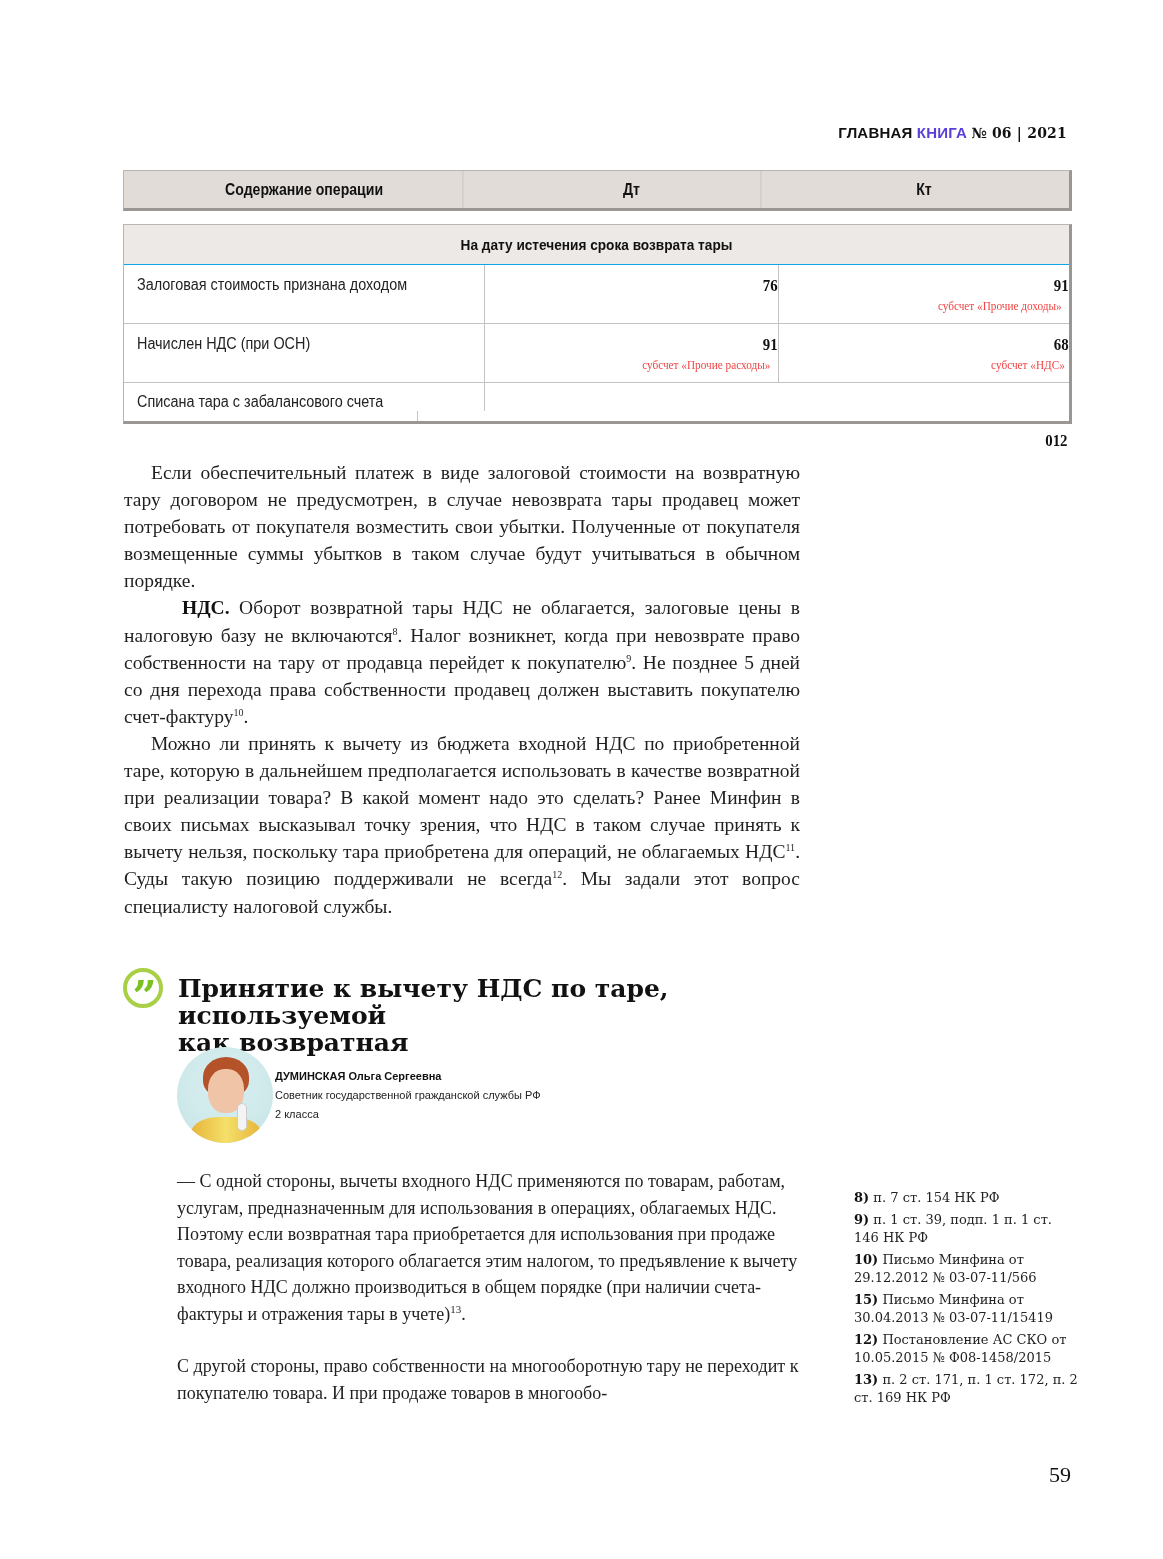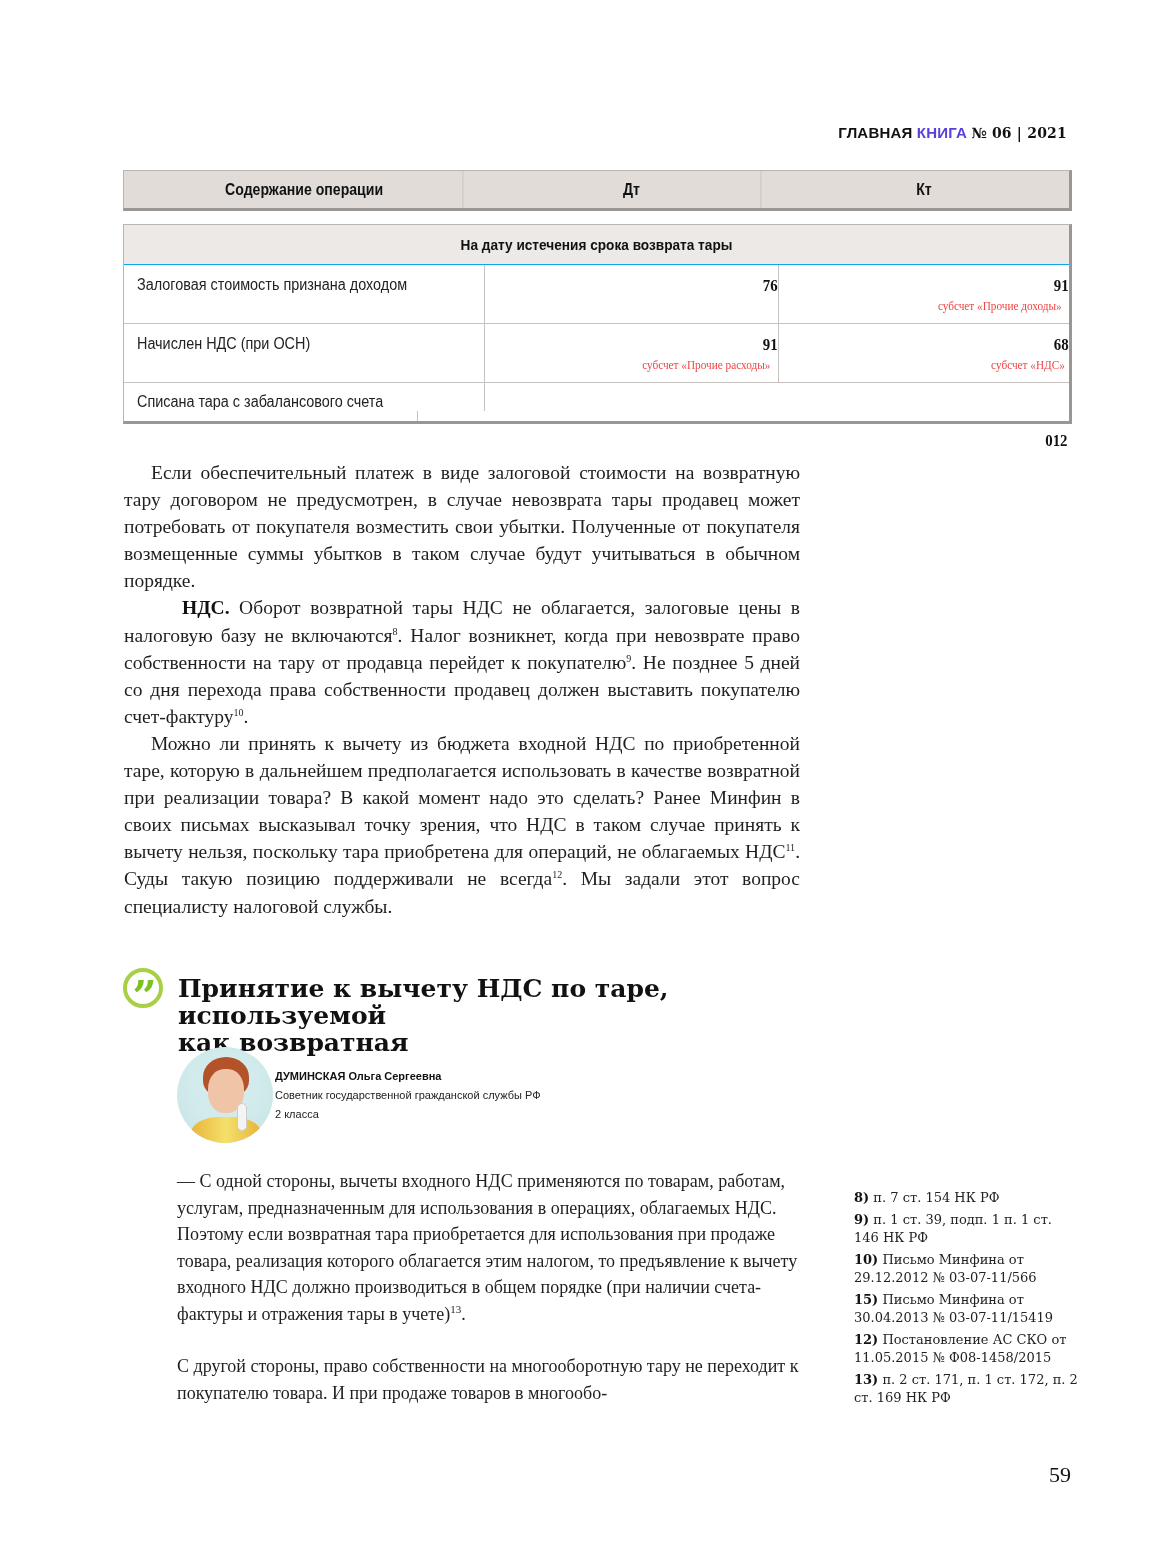--- a/index.html
+++ b/index.html
@@ -192,17 +192,17 @@
 <div class="answer">
   <p><span>— С одной стороны, вычеты входного НДС применяются по товарам, работам, услугам, предназначенным для использования в операциях, облагаемых НДС. Поэтому если возвратная тара приобретается для использования при продаже товара, реализация которого облагается этим налогом, то предъявление к вычету входного НДС должно производиться в общем порядке (при наличии счета-фактуры и отражения тары в учете)</span><sup>13</sup><span>.</span></p>
   <p>С другой стороны, право собственности на многооборотную тару не переходит к покупателю товара. И при продаже товаров в многообо-</p>
 </div>
 
 <div class="footnotes">
   <div class="fn"><b>8)</b><span> п. 7 ст. 154 НК РФ</span></div>
   <div class="fn"><b>9)</b><span> п. 1 ст. 39, подп. 1 п. 1 ст. 146 НК РФ</span></div>
   <div class="fn"><b>10)</b><span> Письмо Минфина от 29.12.2012 № 03-07-11/566</span></div>
   <div class="fn"><b>15)</b><span> Письмо Минфина от 30.04.2013 № 03-07-11/15419</span></div>
-  <div class="fn"><b>12)</b><span> Постановление АС СКО от 11.05.2015 № Ф08-1458/2015</span></div>
+  <div class="fn"><b>12)</b><span> Постановление АС СКО от 10.05.2015 № Ф08-1458/2015</span></div>
   <div class="fn"><b>13)</b><span> п. 2 ст. 171, п. 1 ст. 172, п. 2 ст. 169 НК РФ</span></div>
 </div>
 
 <div class="page-number">59</div>
 
 </body></html>

